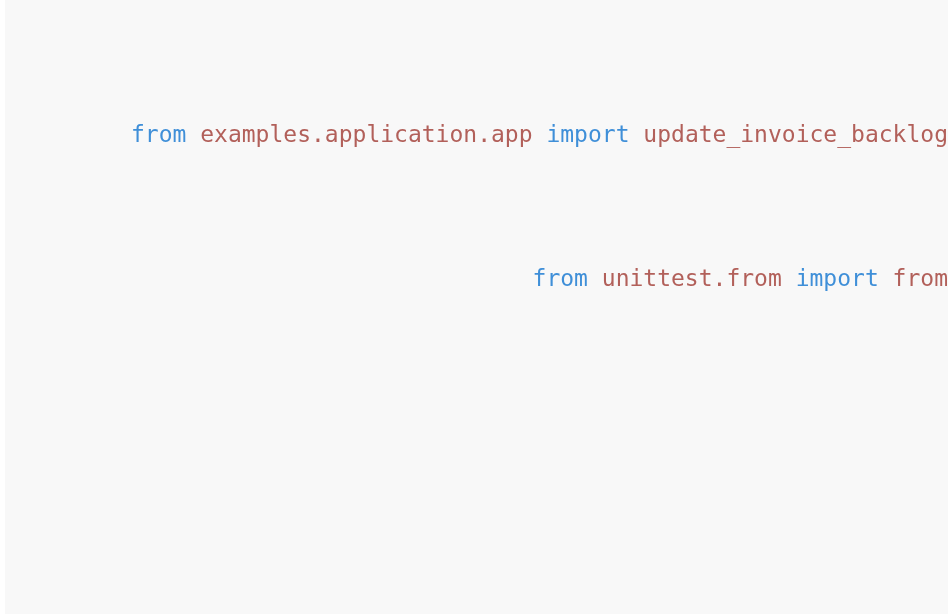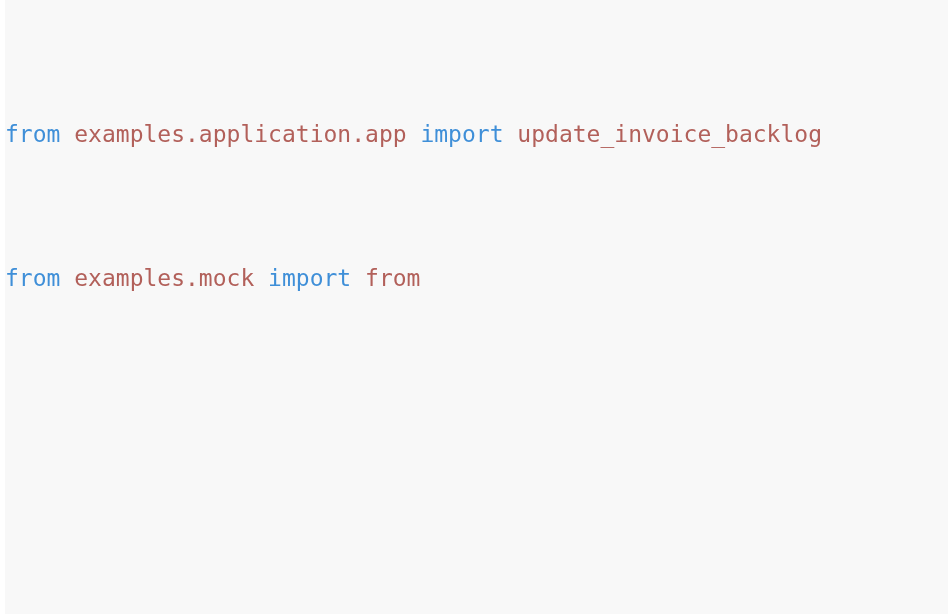--- a/index.html
+++ b/index.html
@@ -27,38 +27,39 @@
     left: 0px;
     top: 8px;
     right: 0;
     bottom: 0;
     font-family: "DejaVu Sans Mono", monospace;
     font-size: 23px;
     line-height: 36px;
     letter-spacing: 0px;
     white-space: pre;
     color: #3b3b3b;
+    text-align: right;
   }
   .line {
     height: 36px;
     white-space: pre;
   }
   
   .kw      { color: #3f8fd8; }           
   .nm      { color: #b2605a; }
 </style>
 </head>
 <body>
 
 <div id="code-block">
   <div class="code-area">
 
     <div class="line"><span class="kw">from</span><span class="nm"> examples.application.app </span><span class="kw">import</span><span class="nm"> update_invoice_backlog</span></div>
 
-    <div class="line"><span class="kw">from</span><span class="nm"> examples.mock </span><span class="kw">import</span><span class="nm"> from</span></div>
+    <div class="line"><span class="kw">from</span><span class="nm"> unittest.from </span><span class="kw">import</span><span class="nm"> from</span></div>
 
     <div class="line">&nbsp;</div>
     <div class="line">&nbsp;</div>
 
     
 
     
 
     
 

